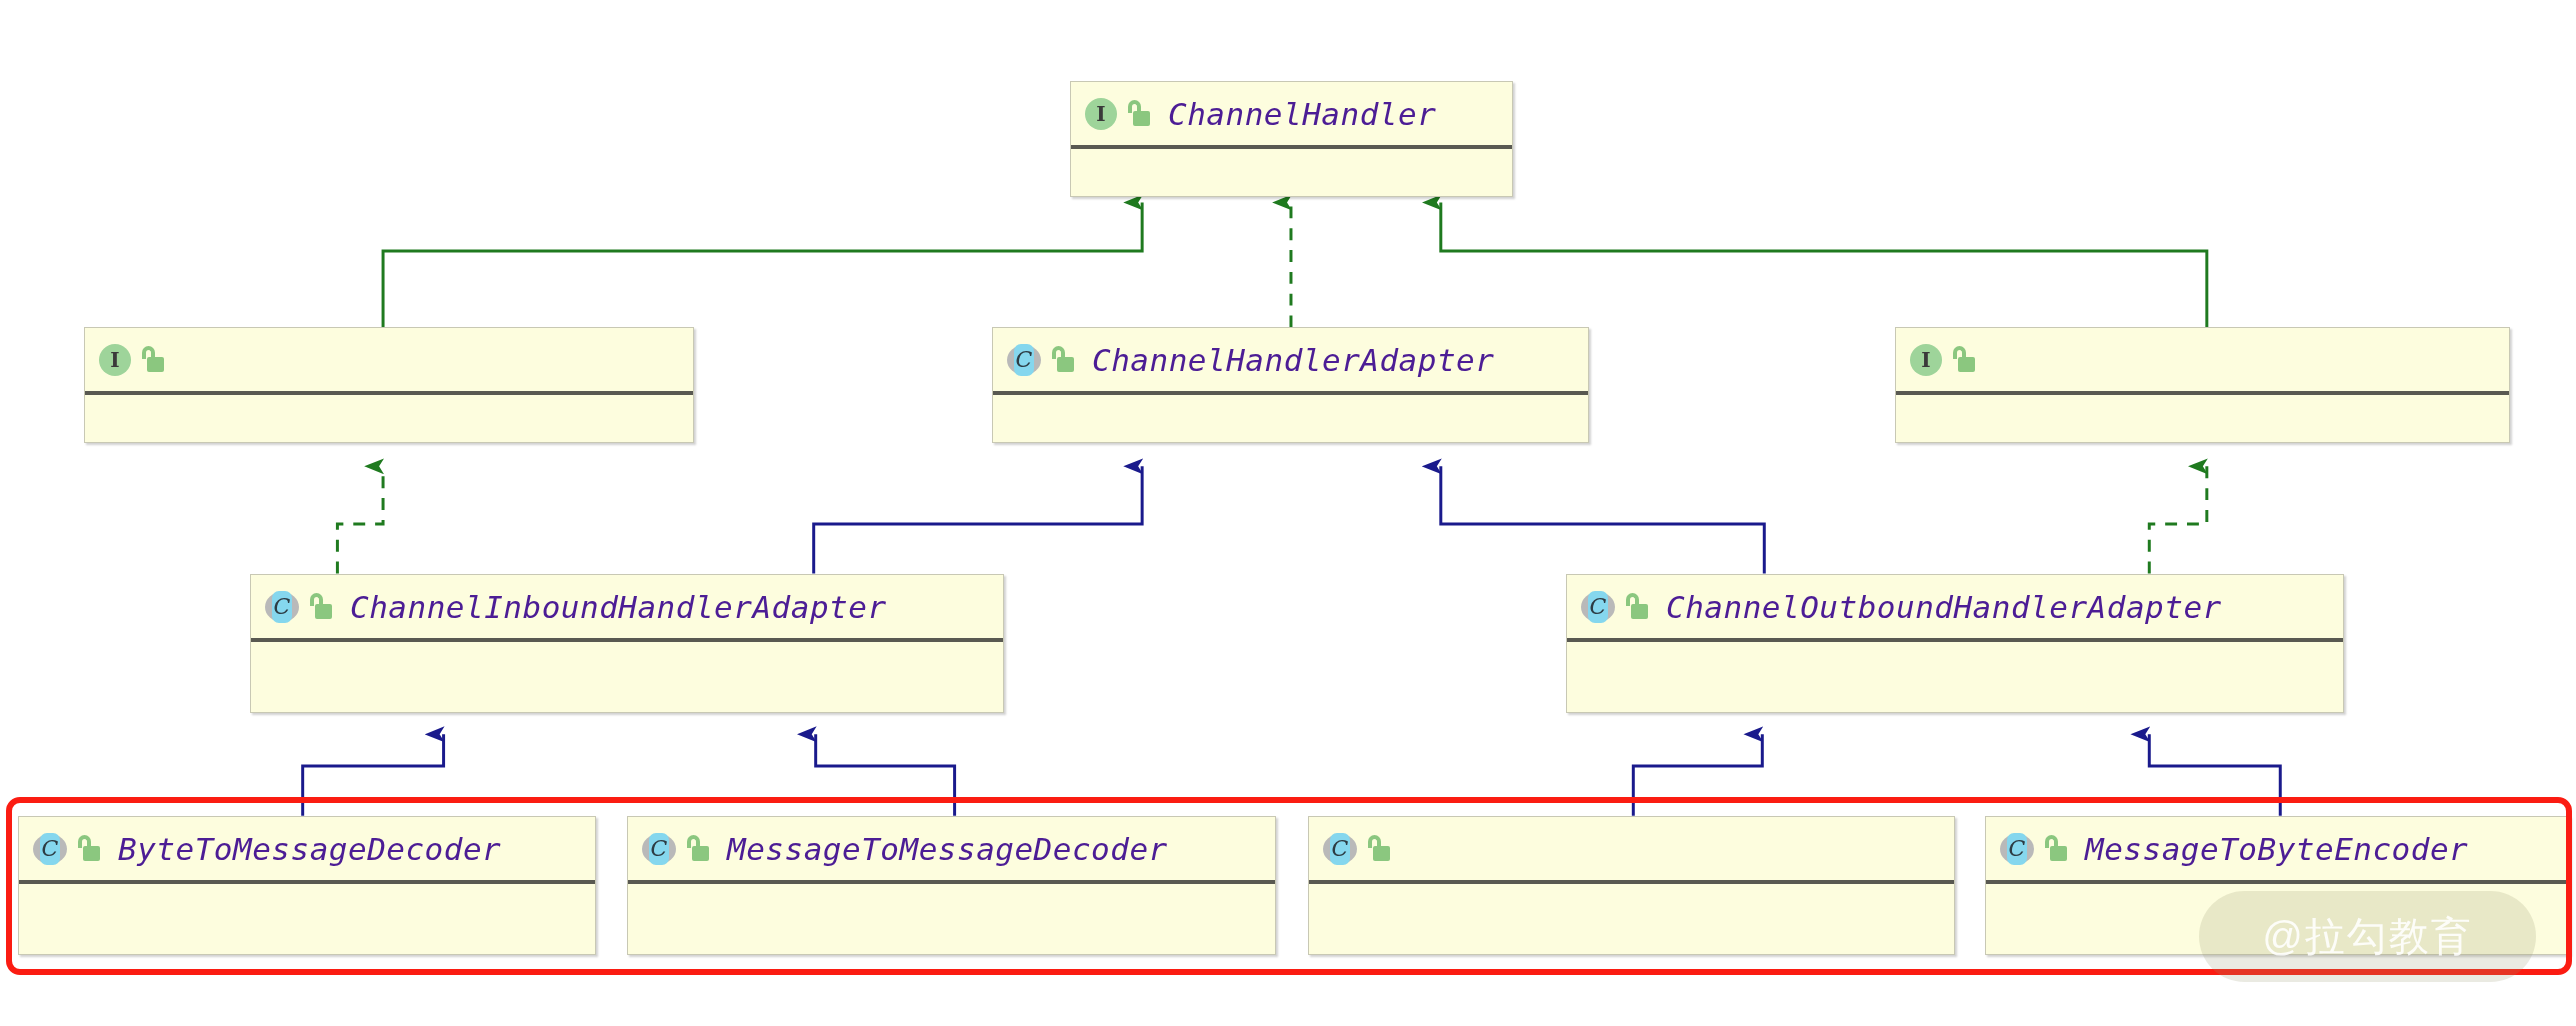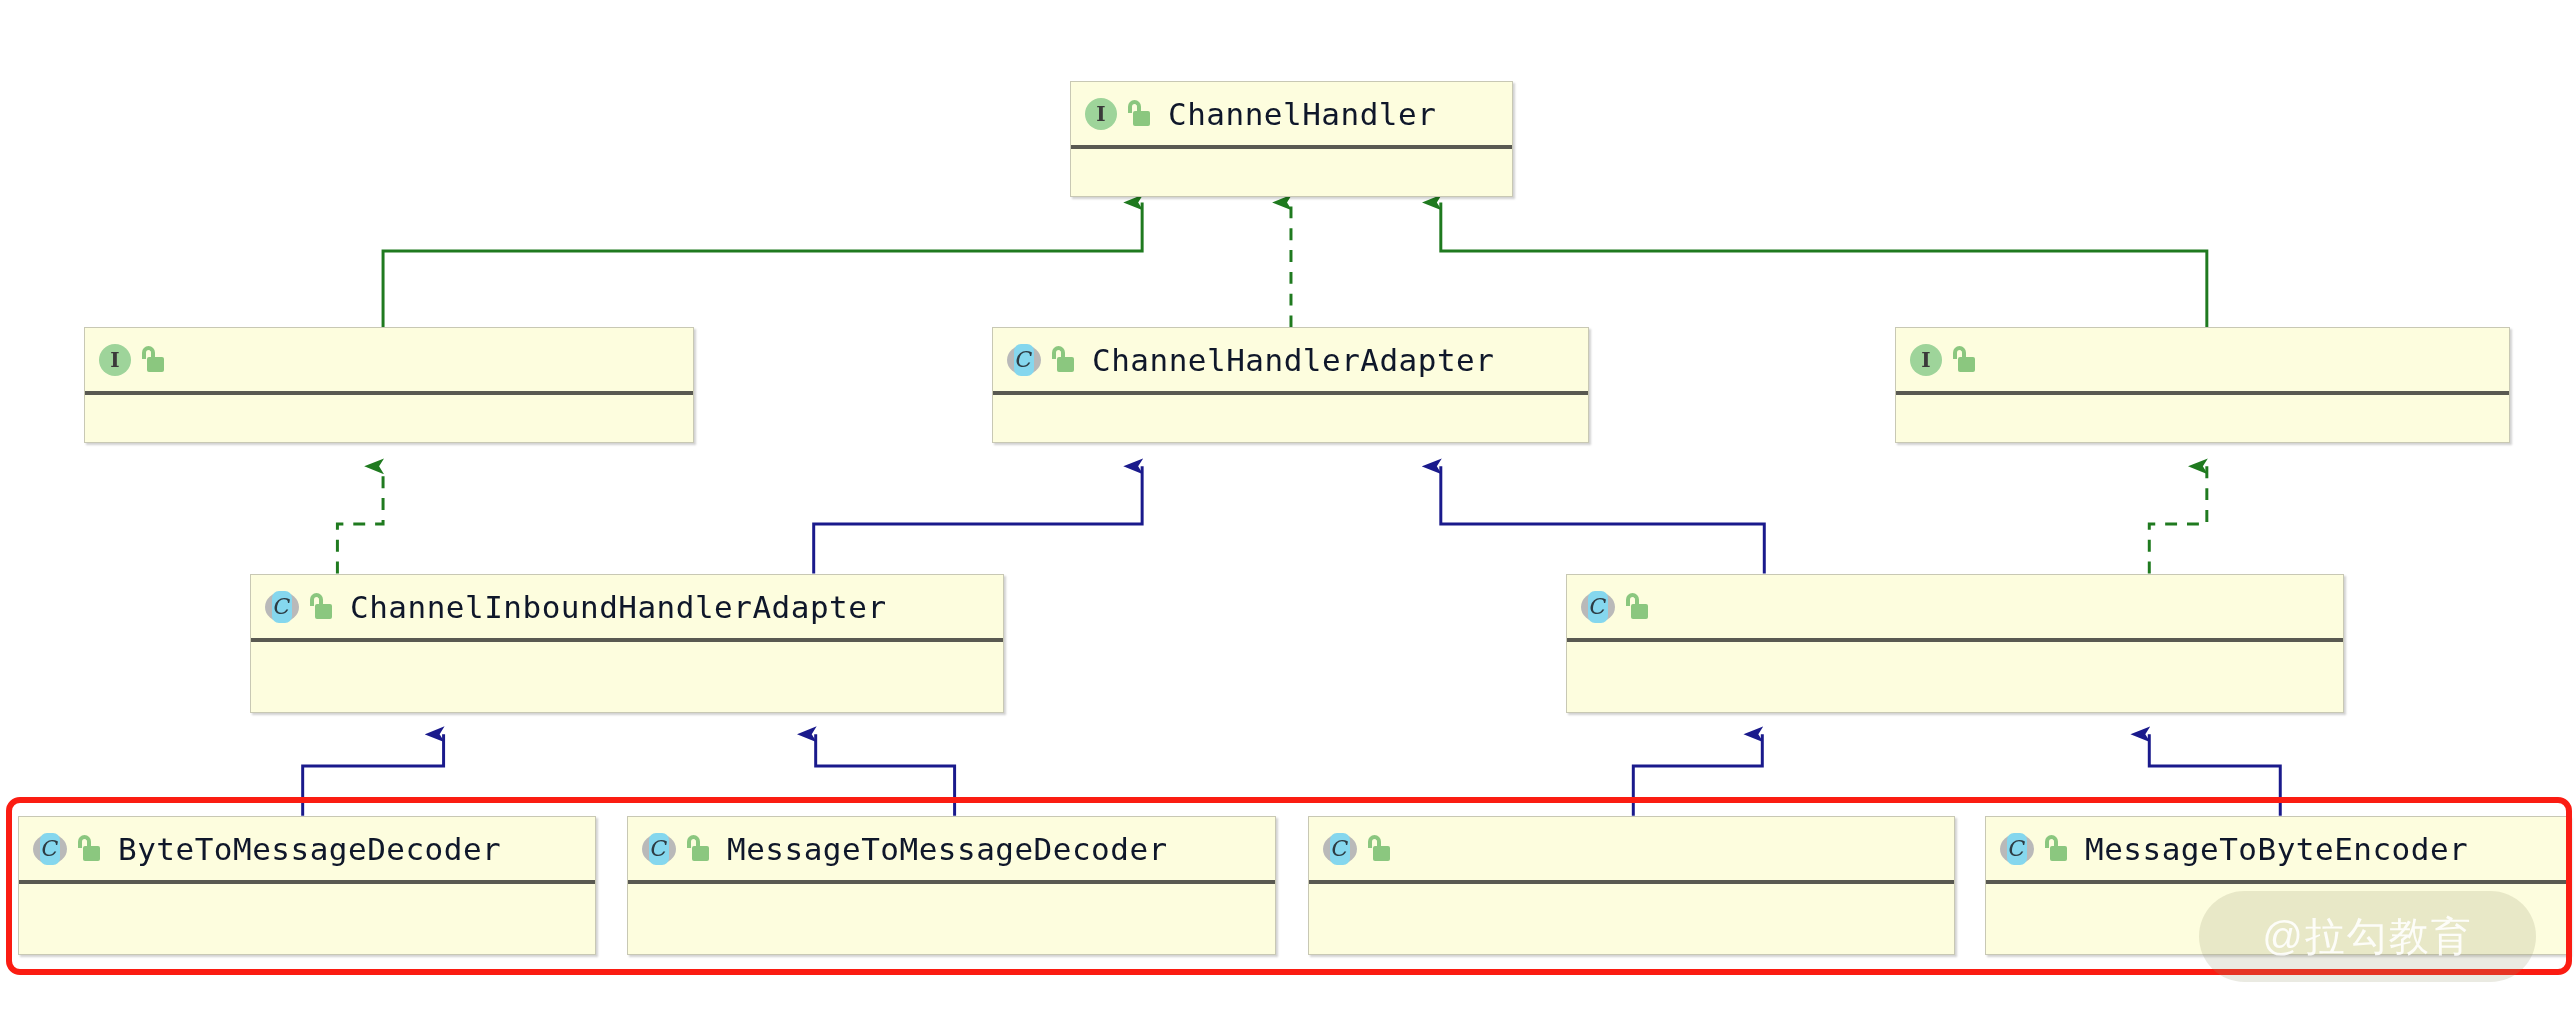--- a/index.html
+++ b/index.html
@@ -46,23 +46,24 @@
     height: 0;
     border-top: 4px solid #595951;
   }
   .node .body {
     height: 46px;
   }
   .node .name {
     font-family: "DejaVu Sans Mono", "Liberation Mono", monospace;
     font-size: 31px;
     letter-spacing: 0.5px;
-    color: #0f172a;
+    color: #4c1d95;
     white-space: nowrap;
     margin-left: 16px;
+    font-style: italic;
   }
 
   
   .mk-iface {
     width: 32px;
     height: 32px;
     border-radius: 50%;
     background: #9ed49a;
     display: inline-flex;
     align-items: center;
@@ -283,20 +284,21 @@
       <span class="mk-class">
           <i class="arcs"></i>
           <i class="pill">
             <span>C</span>
           </i>
         </span>
       <span class="mk-lock">
           <i class="shackle"></i>
           <i class="bodyb"></i>
         </span>
+      <span class="name">ChannelOutboundHandlerAdapter</span>
     </div>
     <div class="sep"></div>
     <div class="body" style="height:68px;"></div>
   </div>
 
   <div class="node" style="left:18px; top:816px; width:578px; height:139px;">
     <div class="title-row">
       <span class="mk-class">
           <i class="arcs"></i>
           <i class="pill">

